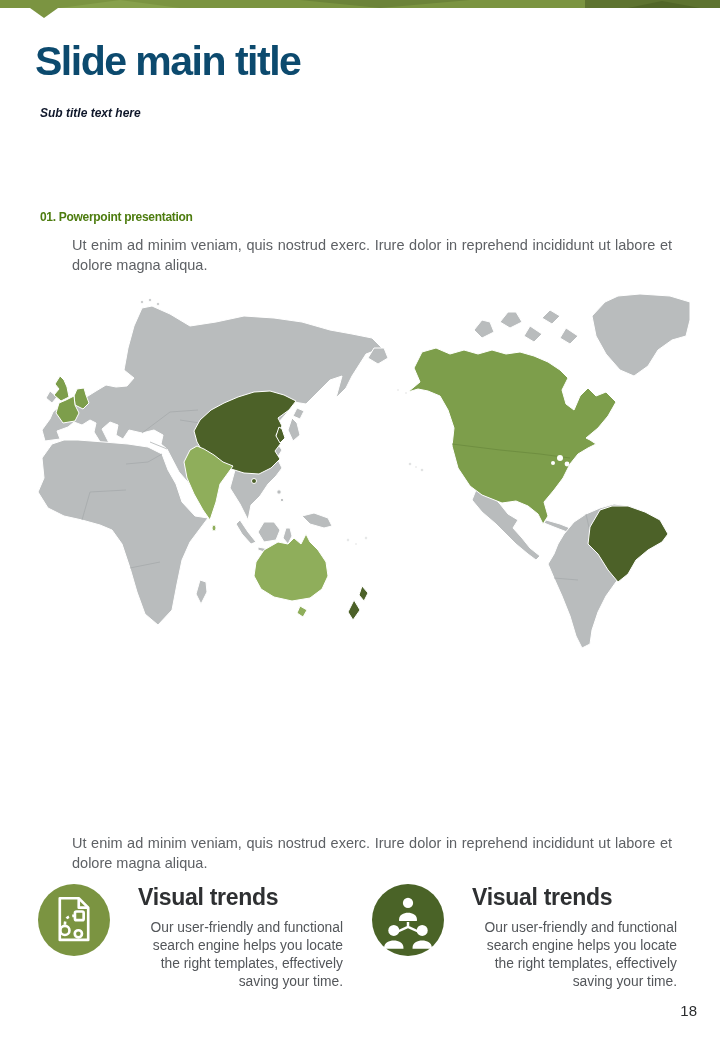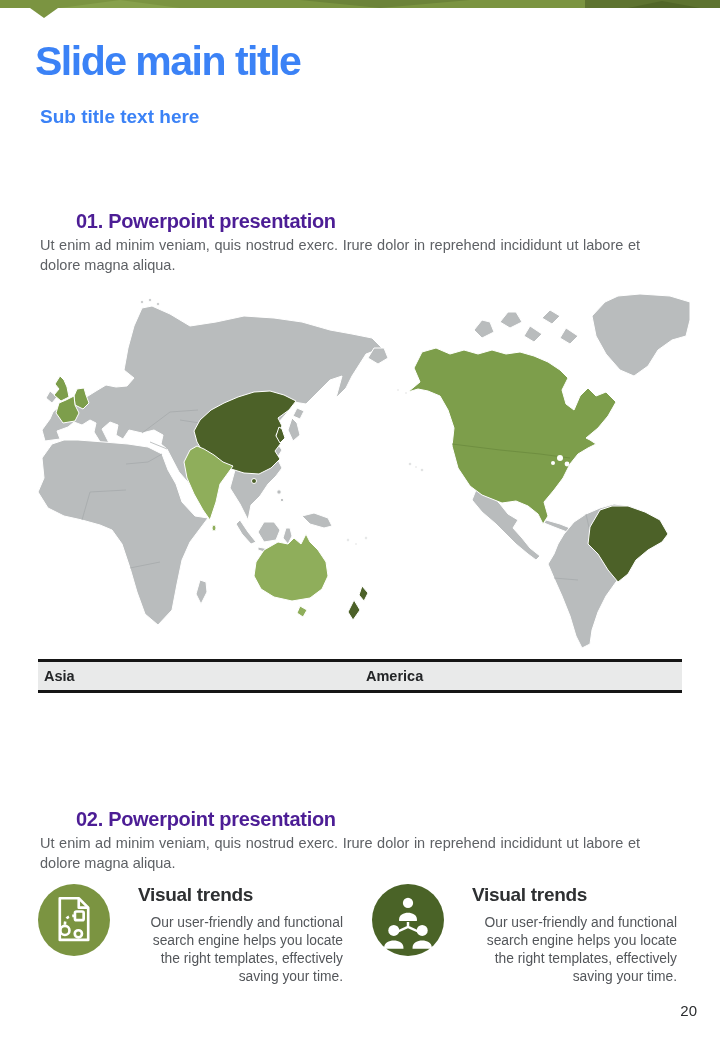--- a/index.html
+++ b/index.html
@@ -3,36 +3,36 @@
 <meta charset="utf-8">
 <style>
   html,body{margin:0;padding:0;background:#fff;}
   .slide{position:relative;width:720px;height:1040px;background:#ffffff;overflow:hidden;
          font-family:"Liberation Sans","DejaVu Sans",sans-serif;color:#2f3133;}
   .topbar{position:absolute;left:0;top:0;width:720px;height:8px;}
   .pointer{position:absolute;left:30px;top:8px;width:0;height:0;
            border-left:14px solid transparent;border-right:14px solid transparent;
            border-top:10px solid #7b9441;}
   .main-title{position:absolute;left:35px;top:38px;font-size:41px;font-weight:bold;
-              letter-spacing:-1.5px;color:#3b82f6;}
-  .subtitle{position:absolute;left:40px;top:106px;font-size:19px;font-weight:bold;color:#3b82f6;}
+              letter-spacing:-1.5px;color:#0c4a6e;}
+  .subtitle{position:absolute;left:40px;top:106px;font-size:12px;font-weight:bold;color:#0f172a;font-style:italic;}
   .intro{position:absolute;left:40px;top:142px;width:612px;font-size:15px;line-height:1.42;color:#63676b;}
-  .sec-head{position:absolute;font-size:20px;font-weight:bold;letter-spacing:-0.3px;color:#4c1d95;margin-left:36px;}
-  .sec-body{position:absolute;width:600px;font-size:14.5px;line-height:1.38;color:#5e6165;text-align:justify;}
+  .sec-head{position:absolute;font-size:12px;font-weight:bold;letter-spacing:-0.3px;color:#4d7c0f;}
+  .sec-body{position:absolute;width:600px;font-size:14.5px;line-height:1.38;color:#5e6165;text-align:justify;margin-left:32px;}
   .map-wrap{position:absolute;left:30px;top:292px;width:660px;height:360px;}
   .ctable{position:absolute;left:38px;top:659px;width:644px;border-top:3px solid #161616;
           border-bottom:3px solid #161616;border-collapse:collapse;table-layout:fixed;}
   .ctable td{width:16.66%;padding:0 0 0 6px;font-size:13.5px;color:#3f4246;height:28px;vertical-align:middle;}
   .ctable tr.hdr td{background:#e9eaea;font-weight:bold;font-size:14.5px;color:#242628;}
   .features{position:absolute;left:38px;top:884px;width:660px;display:grid;
             grid-template-columns:334px 334px;}
   .feature{display:flex;align-items:flex-start;}
   .fcircle{flex:0 0 72px;}
   .ftext{margin-left:28px;width:205px;}
-  .ftitle{font-size:19px;font-weight:bold;letter-spacing:-0.3px;color:#2e3032;margin:0 0 8px 0;}
+  .ftitle{font-size:23px;font-weight:bold;letter-spacing:-0.3px;color:#2e3032;margin:0 0 8px 0;}
   .fbody{font-size:13.8px;line-height:1.3;color:#53565a;text-align:right;}
   .pagenum{position:absolute;right:23px;top:1002px;font-size:15px;color:#2b2d2f;}
 </style>
 </head>
 <body>
 
 <div class="slide">
 
   <svg class="topbar" viewBox="0 0 720 8" preserveAspectRatio="none">
     <rect x="0" y="0" width="720" height="8" fill="#7b9441"></rect>
@@ -114,32 +114,23 @@
         <circle fill="#ffffff" stroke="none" cx="530" cy="166" r="3"></circle>
         <circle fill="#ffffff" stroke="none" cx="537" cy="172" r="2.4"></circle>
         <circle fill="#ffffff" stroke="none" cx="523" cy="171" r="2"></circle>
         <path d="M570 218 L560 235 L558 252 L568 262 L578 278 L588 290 L598 282 L606 268 L618 258 L632 250 L638 242 L630 228 L615 220 L598 214 L582 214 Z" fill="#4c6128"></path>
       </g>
     </svg>
   </div>
 
   <table class="ctable">
     <tbody>
-    <tr class="hdr">
-      <td>Asia</td>
-      <td></td>
-      <td></td>
-      <td>America</td>
-      <td></td>
-      <td></td>
-    </tr>
   </tbody>
     </table>
 
-  <div class="sec-head" style="left:40px;top:808px;">02. Powerpoint presentation</div>
   <div class="sec-body" style="left:40px;top:833px;">Ut enim ad minim veniam, quis nostrud exerc. Irure dolor in reprehend incididunt ut labore et dolore magna aliqua.</div>
 
   <div class="features">
     <div class="feature">
       <svg class="fcircle" width="72" height="72" viewBox="0 0 38 38">
         <circle cx="19" cy="19" r="19" fill="#7b9441"></circle>
         <g fill="none" stroke="#ffffff" stroke-width="1.4" stroke-linejoin="round">
           <path d="M11.5 7.5 h10 l5 5 v17 h-15 z"></path>
           <path d="M21.5 7.5 v5 h5"></path>
           <rect x="19.5" y="14.5" width="4.6" height="4.6" rx="0.8"></rect>
@@ -168,14 +159,14 @@
           <path d="M19 20 v2.6 M19 22.6 L12.5 25.6 M19 22.6 L25.5 25.6"></path>
         </g>
       </svg>
       <div class="ftext">
         <div class="ftitle">Visual trends</div>
         <div class="fbody">Our user-friendly and functional search engine helps you locate the right templates, effectively saving your time.</div>
       </div>
     </div>
   </div>
 
-  <div class="pagenum">20</div>
+  <div class="pagenum">18</div>
 </div>
 
 </body></html>

